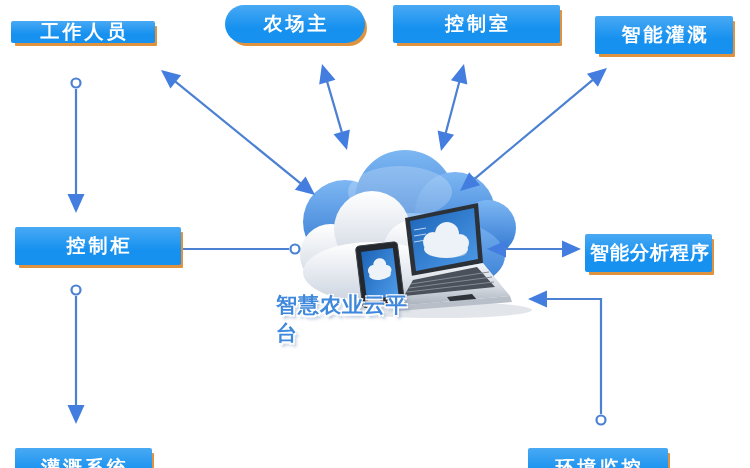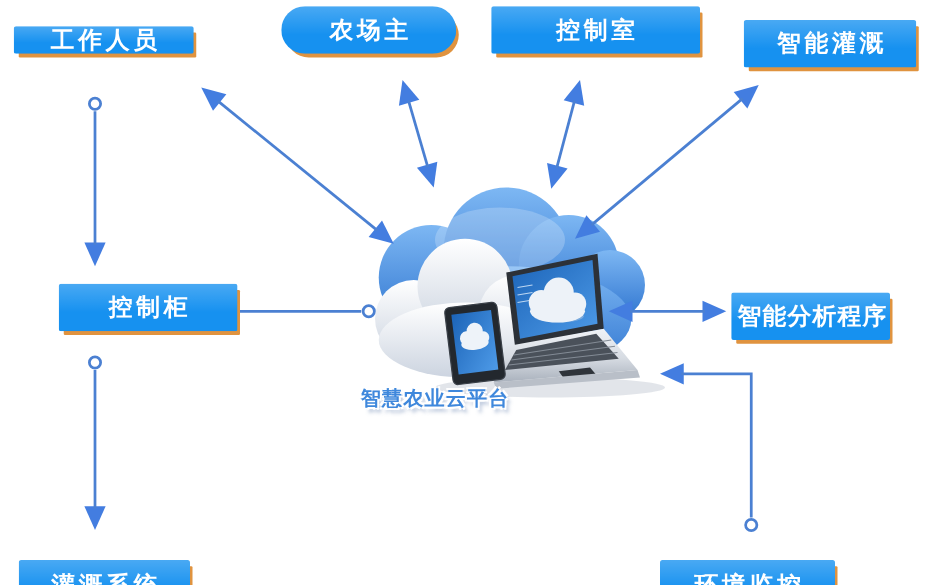--- a/index.html
+++ b/index.html
@@ -15,21 +15,21 @@
     display:flex;align-items:center;justify-content:center;
     font-weight:bold;font-size:19px;letter-spacing:3px;
     border-radius:2px;
     box-shadow:3px 4px 0 -1px var(--node-shadow,#e2973f);
     text-indent:3px;
   }
   #layer-art,#layer-arrows{position:absolute;left:0;top:0;width:750px;height:468px;}
   #diagram-title{
     position:absolute;left:276px;top:304px;width:144px;height:30px;
     display:flex;align-items:center;justify-content:center;
-    font-size:16px;font-weight:bold;letter-spacing:1px;
+    font-size:21px;font-weight:bold;letter-spacing:1px;
     color:var(--title-color,#3f88dc);
     text-shadow:-1.5px -1.5px 0 #fff,1.5px -1.5px 0 #fff,-1.5px 1.5px 0 #fff,1.5px 1.5px 0 #fff,
                  3px 4px 3px rgba(110,135,180,.5);
   }
 </style>
 </head>
 <body>
 
 <div id="stage" style="--node-fill: #1691f0; --node-text: #ffffff; --node-shadow: #e0933f; --title-color: #3f88dc;">
 
@@ -155,21 +155,21 @@
   </div>
   <div class="node" style="left:225px;top:5px;width:140px;height:38px;border-radius:19px;">
     <span>农场主</span>
   </div>
   <div class="node" style="left:393px;top:5px;width:167px;height:38px;">
     <span>控制室</span>
   </div>
   <div class="node" style="left:595px;top:16px;width:138px;height:38px;">
     <span>智能灌溉</span>
   </div>
-  <div class="node" style="left:15px;top:227px;width:143px;height:38px;margin-left:32px;">
+  <div class="node" style="left:15px;top:227px;width:166px;height:38px;">
     <span>控制柜</span>
   </div>
   <div class="node" style="left:585px;top:234px;width:127px;height:38px;letter-spacing:1px;">
     <span>智能分析程序</span>
   </div>
   <div class="node" style="left:15px;top:448px;width:137px;height:40px;">
     <span>灌溉系统</span>
   </div>
   <div class="node" style="left:528px;top:448px;width:140px;height:40px;">
     <span>环境监控</span>

